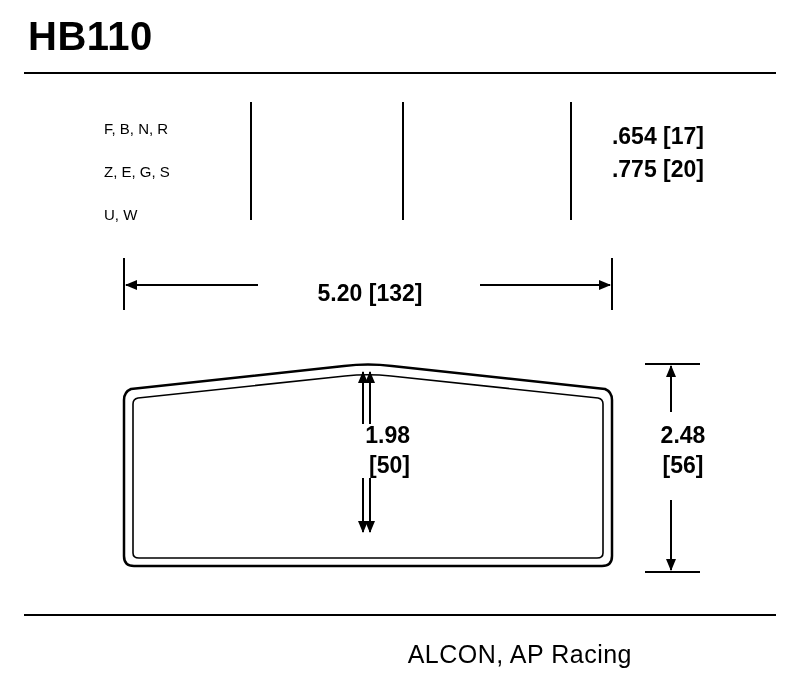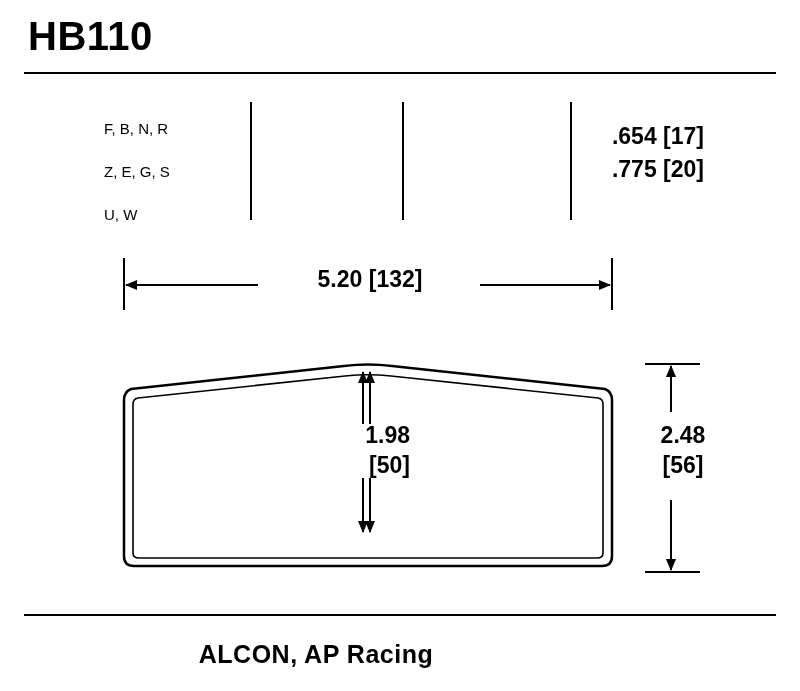--- a/index.html
+++ b/index.html
@@ -68,32 +68,32 @@
   .thickness-col.right { right: 96px; top: 120px; }
 
   .dim-label {
     position: absolute;
     font-size: 23px;
     font-weight: bold;
     text-align: center;
     white-space: pre;
     line-height: 30px;
   }
-  .dim-width-label { left: 255px; top: 264px; width: 230px; }
+  .dim-width-label { left: 255px; top: 278px; width: 230px; }
   .dim-inner-label { left: 300px; top: 420px; width: 110px; text-align: right; }
   .dim-height-label { left: 628px; top: 420px; width: 110px; }
 
   .footer {
     position: absolute;
     left: 0;
     top: 640px;
     width: 632px;
-    text-align: center;
+    text-align: right;
     font-size: 25px;
-    font-weight: bold;
+    font-weight: normal;
     letter-spacing: 0.5px;
   }
   svg.diagram {
     position: absolute;
     left: 0;
     top: 0;
     width: 800px;
     height: 691px;
     overflow: visible;
   }

